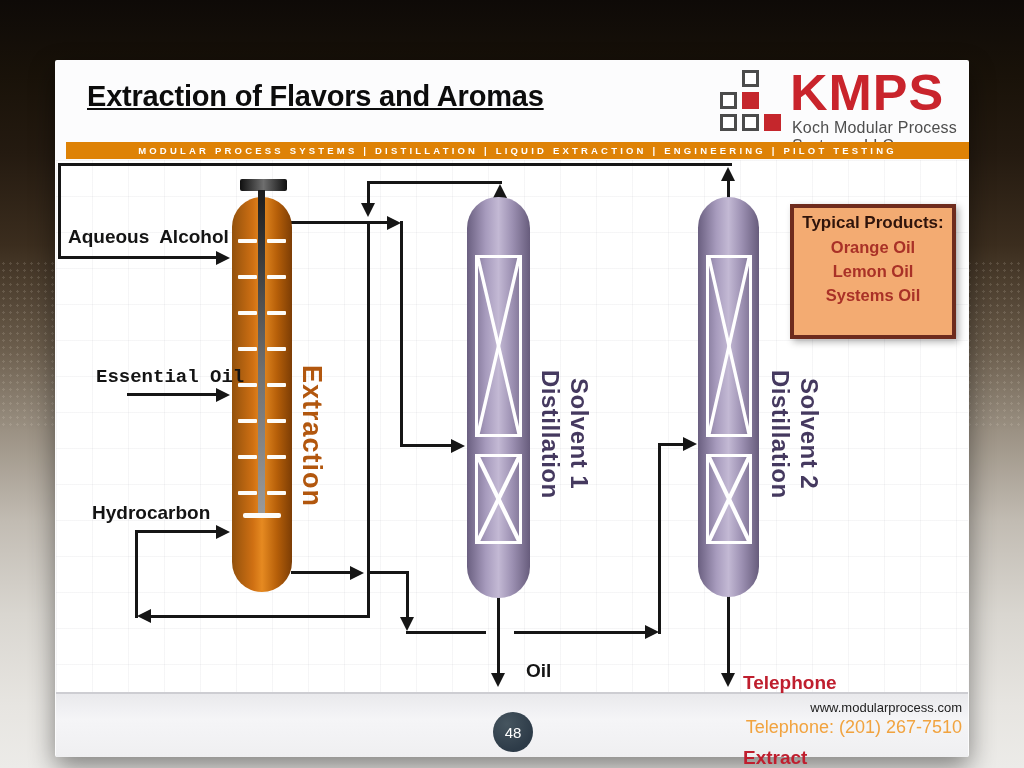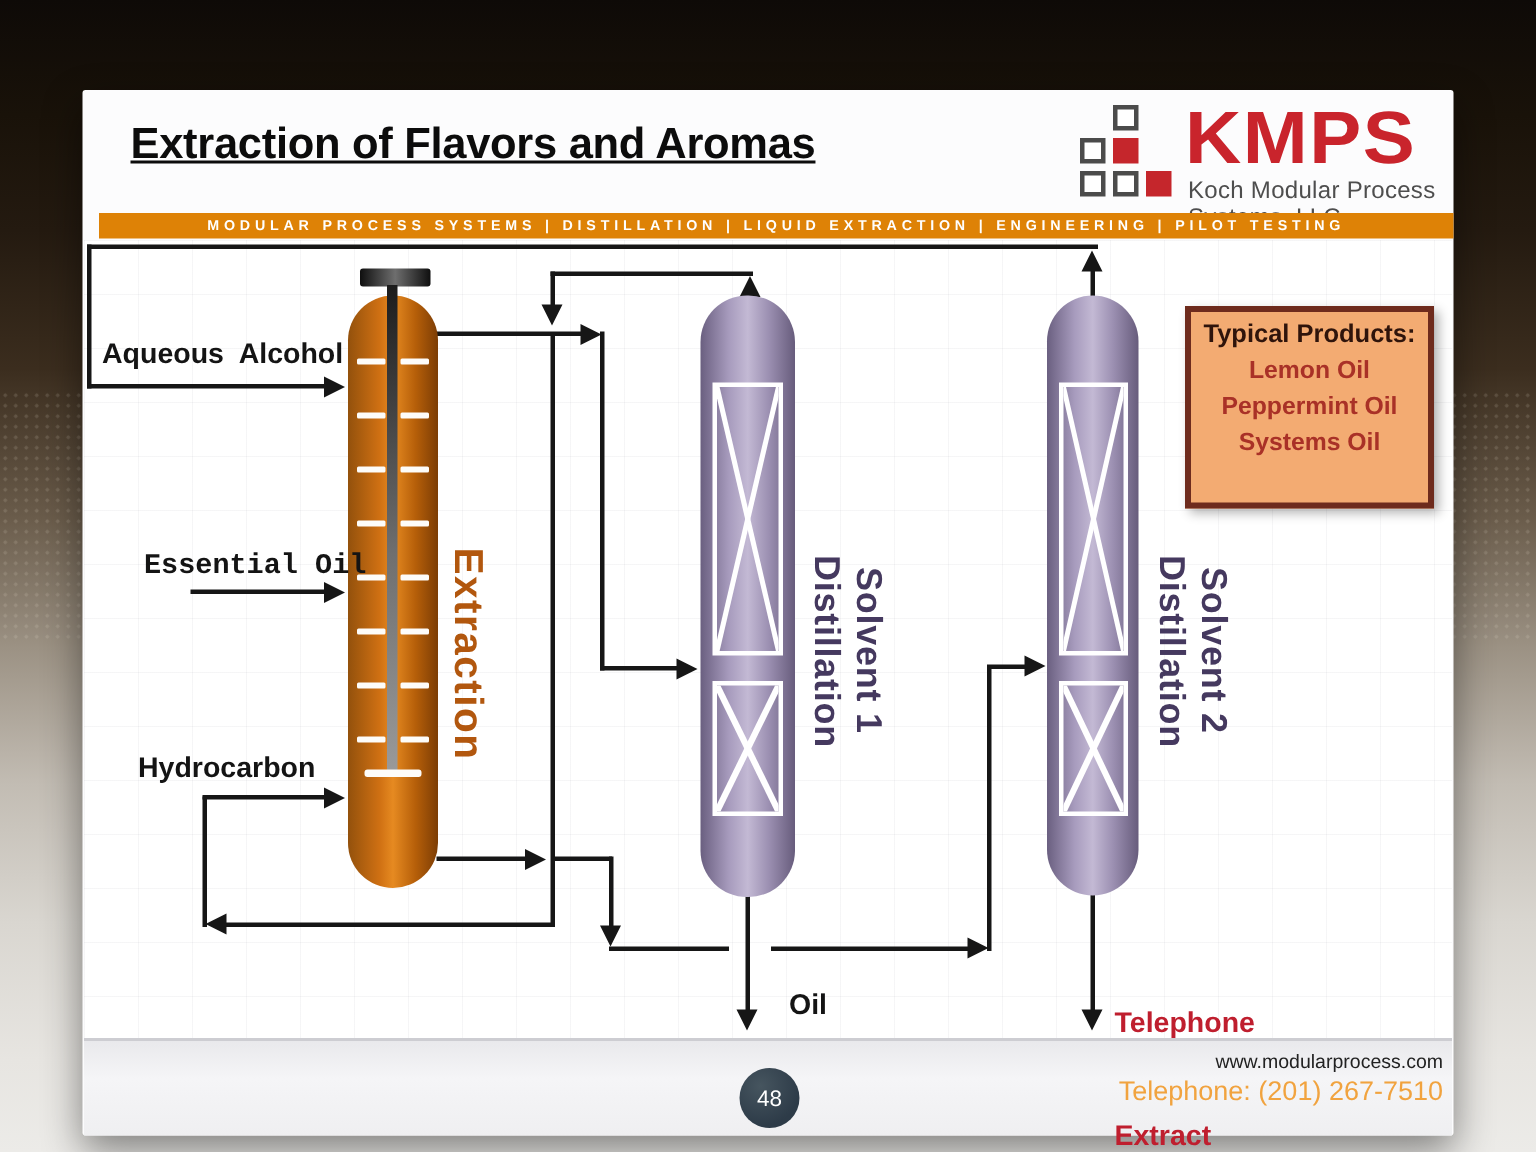--- a/index.html
+++ b/index.html
@@ -225,22 +225,22 @@
   <div class="stream" style="left:96px;top:366px;font-family:Liberation Mono, monospace;">Essential Oil</div>
   <div class="stream" style="left:92px;top:502px;">Hydrocarbon</div>
   <div class="stream" style="left:526px;top:660px;">Oil</div>
   <div class="stream red" style="left:743px;top:620px;">
     <div>Telephone</div>
     <div>Extract</div>
   </div>
 
   <div class="abs products">
     <div class="ptitle">Typical Products:</div>
+    <div class="pitem">Orange Oil</div>
     <div class="pitem">Lemon Oil</div>
-    <div class="pitem">Peppermint Oil</div>
     <div class="pitem">Systems Oil</div>
   </div>
 
   <div class="abs website">www.modularprocess.com</div>
   <div class="abs phone">Telephone: (201) 267-7510</div>
   <div class="abs pagenum">
     <span>48</span>
   </div>
 </div>
 

